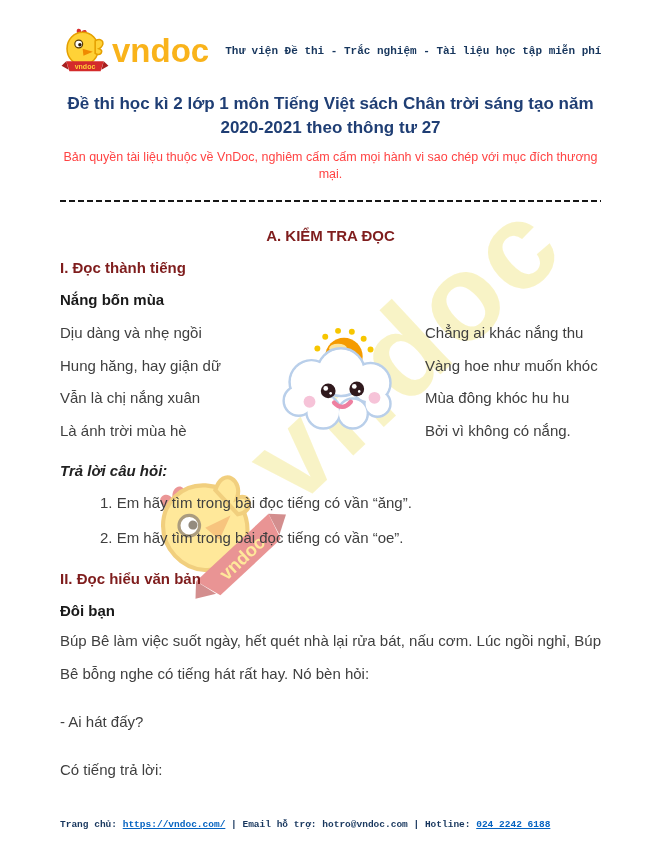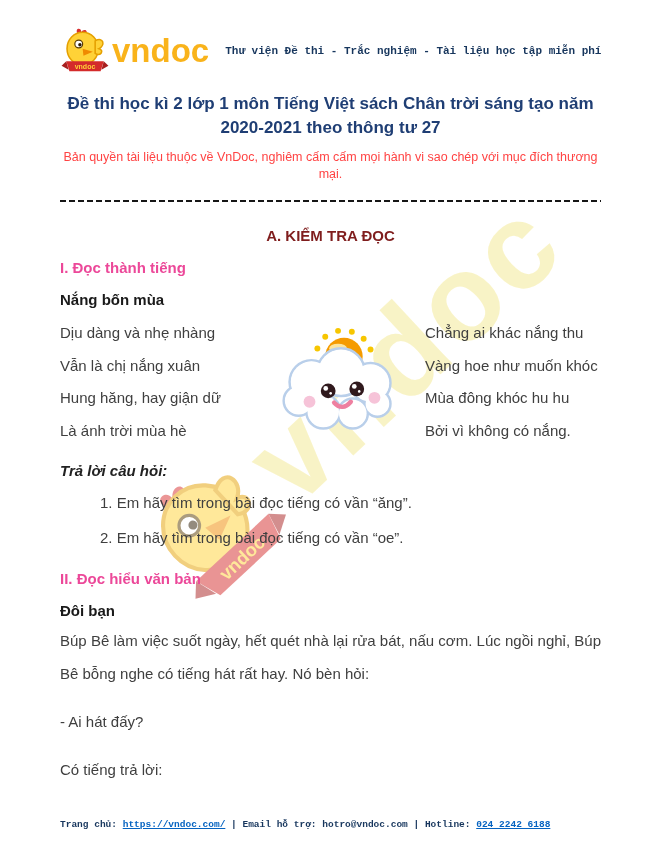--- a/index.html
+++ b/index.html
@@ -54,21 +54,21 @@
   .copyright {
     margin-top: 9px; text-align: center;
     font-size: 12.5px; color: #ff4343; line-height: 17px;
   }
   .divider {
     margin-top: 17px; height: 2px;
     background: repeating-linear-gradient(90deg, #161616 0 6px, transparent 6px 9px);
   }
 
   .h-green { margin-top: 25px; text-align: center; font-size: 15px; font-weight: 700; color: #7f1d1d; }
-  .h-blue  { margin-top: 15px; font-size: 15px; font-weight: 700; color: #ec4899; }
+  .h-blue  { margin-top: 15px; font-size: 15px; font-weight: 700; color: #7f1d1d; }
   .poem-title, .story-title { margin-top: 15px; font-size: 15px; font-weight: 700; color: #1a1a1a; }
 
   .poem {
     margin-top: 9px;
     display: grid; grid-template-columns: 197px 168px 1fr;
     align-items: start;
   }
   .poem-line { font-size: 15px; line-height: 32.5px; white-space: nowrap; }
   .poem-art { display: flex; justify-content: center; margin-top: 3px; }
   .poem-art svg { width: 158px; height: 128px; }
@@ -136,23 +136,23 @@
   <div class="divider"></div>
 
   <div class="h-green">A. KIỂM TRA ĐỌC</div>
 
   <div class="h-blue">I. Đọc thành tiếng</div>
 
   <div class="poem-title">Nắng bốn mùa</div>
 
   <div class="poem">
     <div>
-      <div class="poem-line">Dịu dàng và nhẹ nhàng</div>
+      <div class="poem-line">Dịu dàng và nhẹ ngồi</div>
+      <div class="poem-line">Hung hăng, hay giận dữ</div>
       <div class="poem-line">Vẫn là chị nắng xuân</div>
-      <div class="poem-line">Hung hăng, hay giận dữ</div>
       <div class="poem-line">Là ánh trời mùa hè</div>
     </div>
     <div class="poem-art">
       <svg viewBox="0 0 160 130">
         <g fill="#f7c600">
           <circle cx="56" cy="29" r="3"></circle>
           <circle cx="64" cy="17" r="3"></circle>
           <circle cx="77" cy="11" r="3"></circle>
           <circle cx="91" cy="12" r="3"></circle>
           <circle cx="103" cy="19" r="3"></circle>

